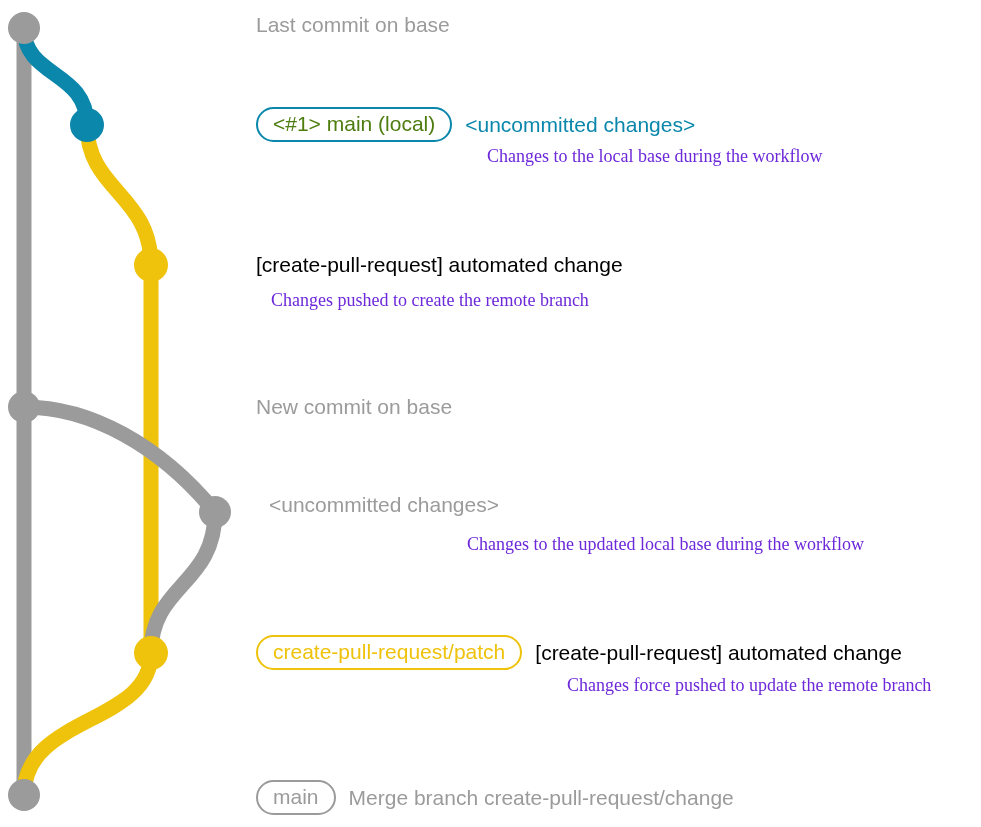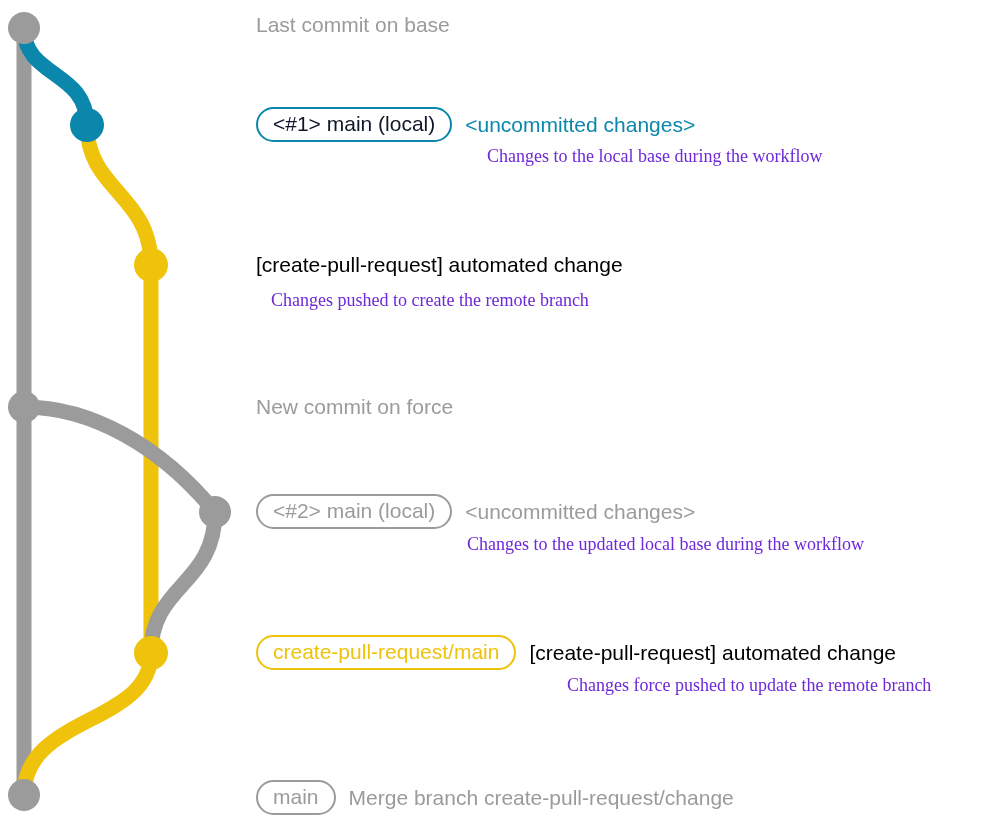--- a/index.html
+++ b/index.html
@@ -38,21 +38,21 @@
     justify-content: center;
     border: 2px solid #9b9b9b;
     border-radius: 19px;
     padding: 4px 15px 6px 15px;
     font-size: 21px;
     line-height: 1;
     color: #9b9b9b;
     background: #ffffff;
     box-sizing: border-box;
   }
-  .pill.teal  { border-color: #0a87ab; color: #0f172a; text-align: center; }
+  .pill.teal  { border-color: #0a87ab; color: #4d7c0f; text-align: center; }
   .pill.yellow{ border-color: #efc20b; color: #efc20b; }
   .pill.gray  { border-color: #9b9b9b; color: #9b9b9b; }
 
   .msg {
     font-size: 21px;
     line-height: 1;
     margin-left: 13px;
   }
   .msg.teal   { color: #0a87ab; }
   .msg.yellow { color: #000000; }
@@ -107,31 +107,30 @@
     <span class="msg teal">&lt;uncommitted changes&gt;</span>
   </div>
   <div class="desc" style="left:487px; top:147px;">Changes to the local base during the workflow</div>
 
   <div class="row" style="left:256px; top:254px;">
     <span class="msg yellow bare">[create-pull-request] automated change</span>
   </div>
   <div class="desc" style="left:271px; top:291px;">Changes pushed to create the remote branch</div>
 
   <div class="row" style="left:256px; top:396px;">
-    <span class="msg gray bare">New commit on force</span>
+    <span class="msg gray bare">New commit on base</span>
   </div>
 
   <div class="row" style="left:256px; top:494px;">
-    <span class="pill gray">&lt;#2&gt; main (local)</span>
     <span class="msg gray">&lt;uncommitted changes&gt;</span>
   </div>
   <div class="desc" style="left:467px; top:535px;">Changes to the updated local base during the workflow</div>
 
   <div class="row" style="left:256px; top:635px;">
-    <span class="pill yellow">create-pull-request/main</span>
+    <span class="pill yellow">create-pull-request/patch</span>
     <span class="msg yellow">[create-pull-request] automated change</span>
   </div>
   <div class="desc" style="left:567px; top:676px;">Changes force pushed to update the remote branch</div>
 
   <div class="row" style="left:256px; top:780px;">
     <span class="pill gray">main</span>
     <span class="msg gray">Merge branch create-pull-request/change</span>
   </div>
 
 </div>

